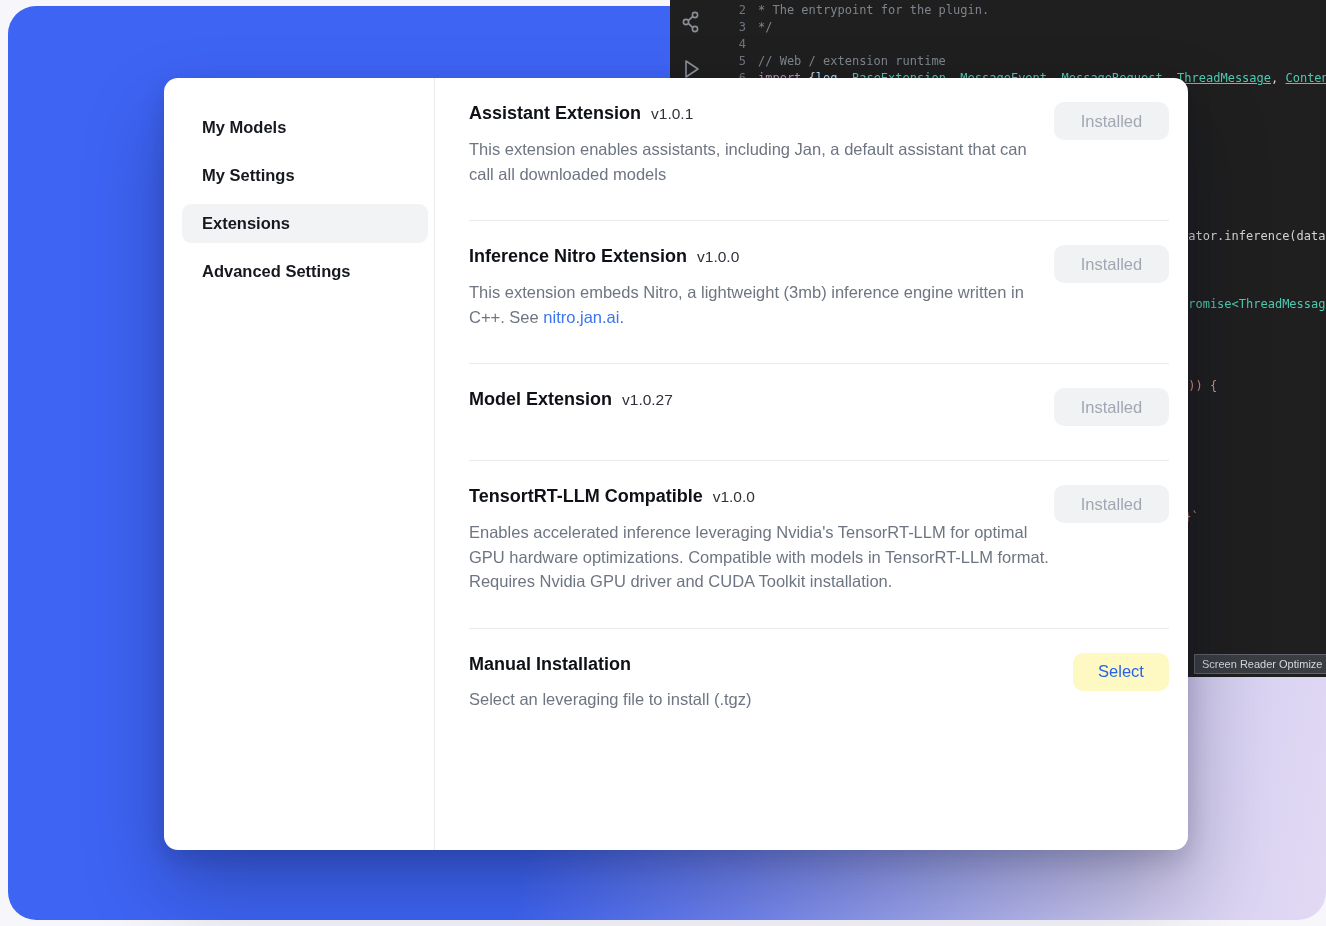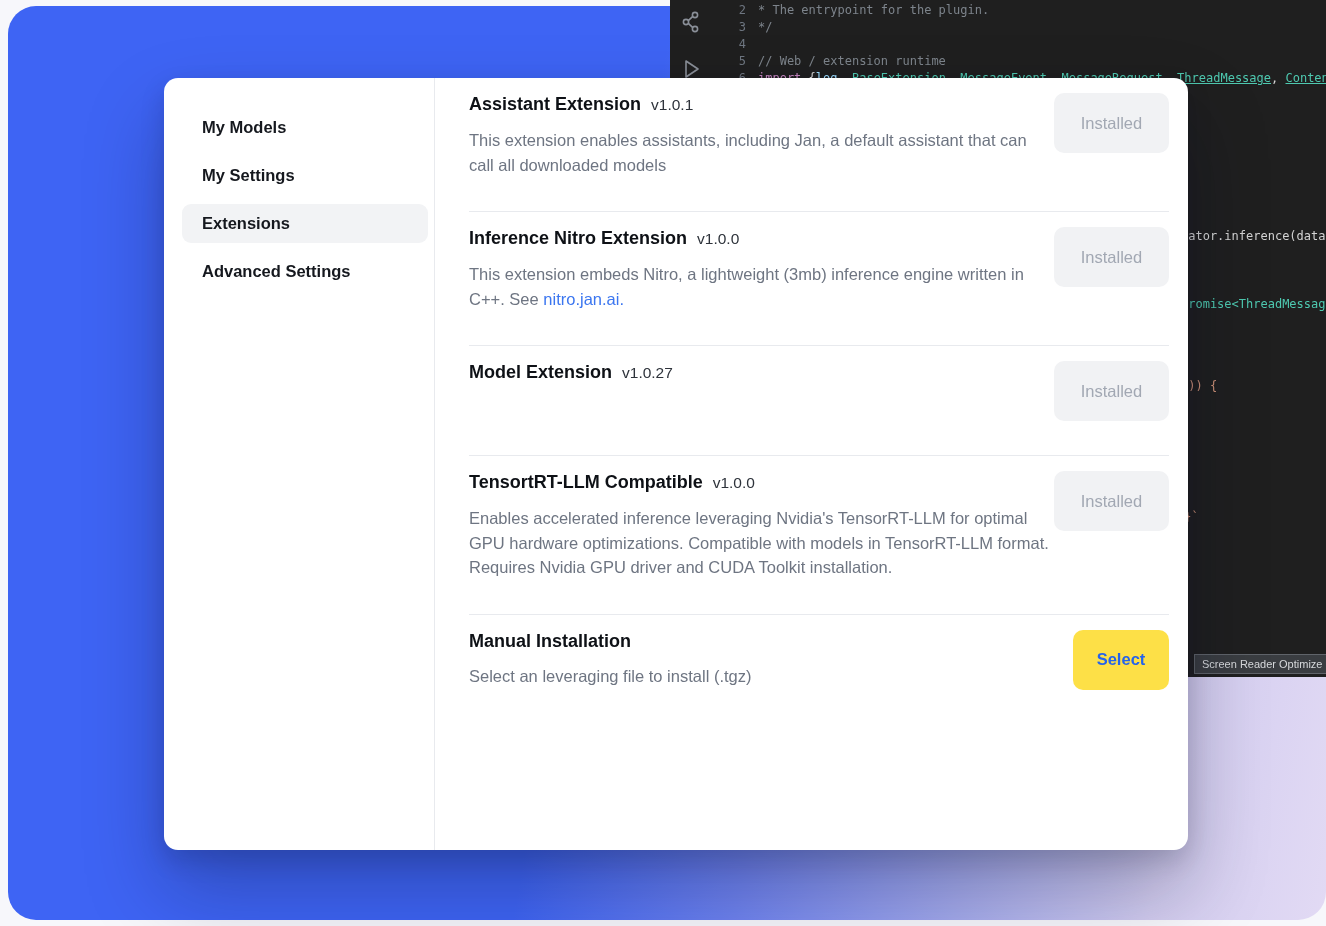--- a/index.html
+++ b/index.html
@@ -27,30 +27,30 @@
   .badge{position:absolute;left:524px;top:3px;width:140px;padding:2px 7px;background:#3a3d41;border:1px solid #60646a;
     color:#d7d9dc;font-size:11px;line-height:14px;overflow:hidden;white-space:nowrap;font-family:"Liberation Sans",sans-serif;}
 
   
   .card{position:absolute;left:164px;top:78px;width:1024px;height:772px;background:var(--card-bg,#ffffff);border-radius:14px;
     display:flex;overflow:hidden;box-shadow:0 40px 80px rgba(10,15,40,.28),0 10px 24px rgba(10,15,40,.15);}
   .sidebar{width:238px;flex:none;border-right:1px solid #e8eaee;padding:30px 14px 0 18px;}
   .side-item{width:206px;padding:10px 20px;margin-bottom:9px;border-radius:9px;font-size:16.5px;font-weight:700;color:#15181e;cursor:pointer;}
   .side-item.active{background:#f2f3f5;}
   .content{flex:1;padding:0 30px 0 34px;}
-  .ext-row{display:flex;justify-content:space-between;align-items:flex-start;padding:15px 0 34px;border-bottom:1px solid #e8eaee;}
+  .ext-row{display:flex;justify-content:space-between;align-items:flex-start;padding:24px 0 34px;border-bottom:1px solid #e8eaee;}
   .ext-row.no-border{border-bottom:none;}
   .ext-info{width:585px;}
   .ext-title{display:flex;align-items:baseline;gap:10px;font-size:18px;line-height:22px;color:#0e1116;font-weight:700;margin:0;}
   .ext-version{font-size:15.5px;font-weight:400;color:#2e333b;}
   .ext-desc{margin:12px 0 0;font-size:16.5px;line-height:24.5px;color:#6e7582;}
   .link{color:var(--link-blue,#3b76f0);text-decoration:none;cursor:pointer;}
-  .btn{flex:none;height:60px;min-width:115px;padding:0 20px;border:none;border-radius:10px;background:#f1f2f4;color:#a2a8b3;
+  .btn{flex:none;height:38px;min-width:115px;padding:0 20px;border:none;border-radius:10px;background:#f1f2f4;color:#a2a8b3;
     font-family:inherit;font-size:16.5px;font-weight:500;cursor:default;}
-  .btn.select{min-width:96px;color:var(--select-blue,#2563eb);font-weight:700;background:#fde047;cursor:pointer;}
+  .btn.select{min-width:96px;color:var(--select-blue,#2563eb);font-weight:400;background:#fef9c3;cursor:pointer;}
 </style>
 </head>
 <body>
 
 <div class="canvas">
 
   <div class="blue-panel"></div>
 
   <div class="editor">
     <div class="activity">

